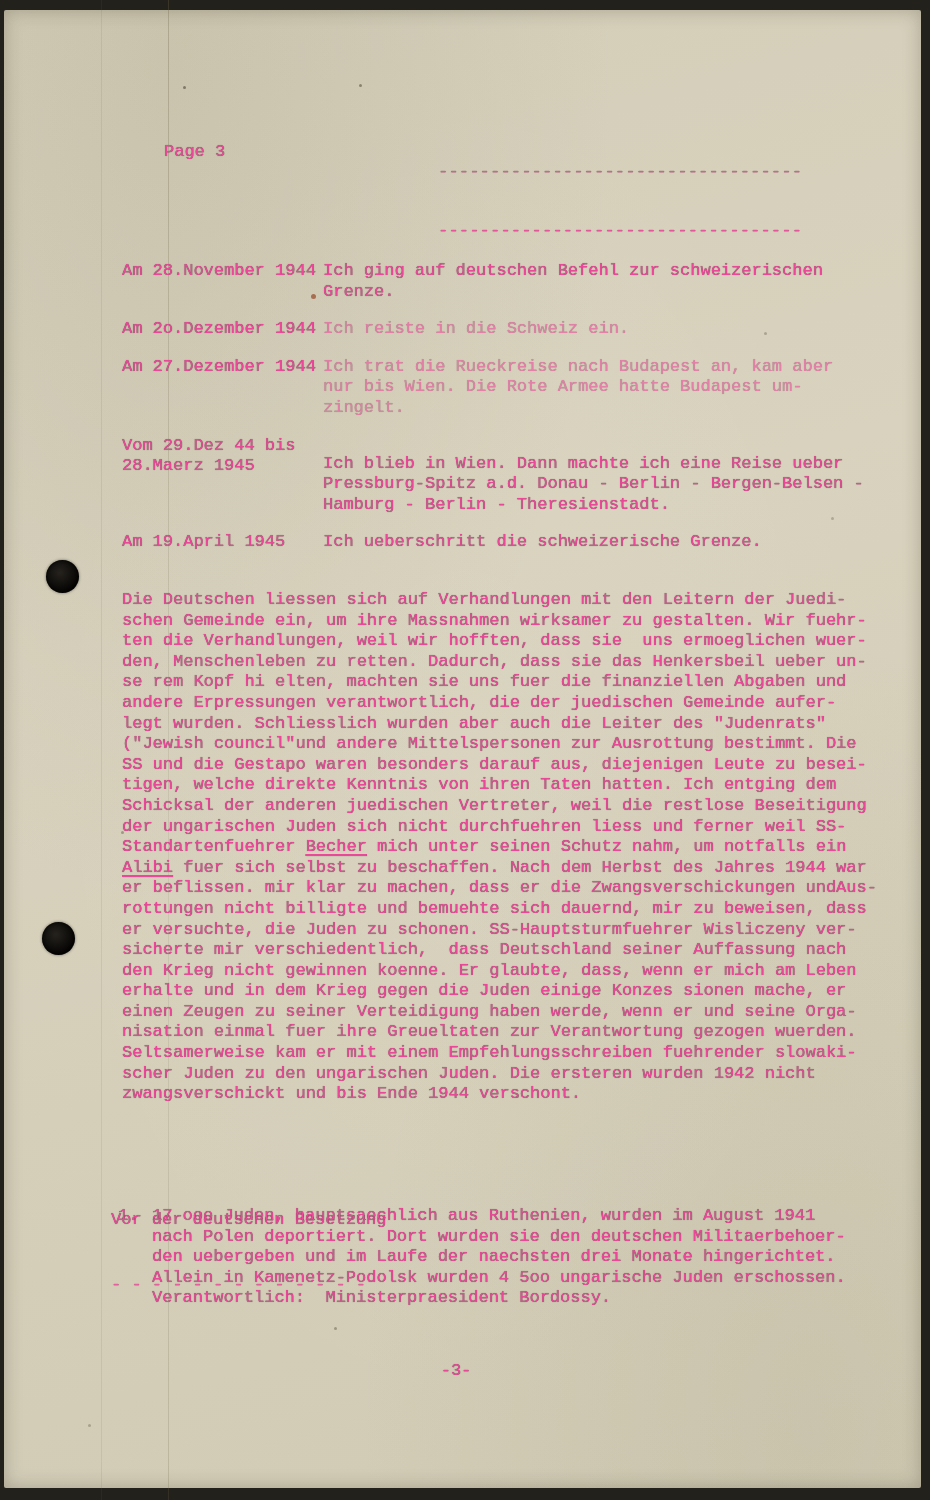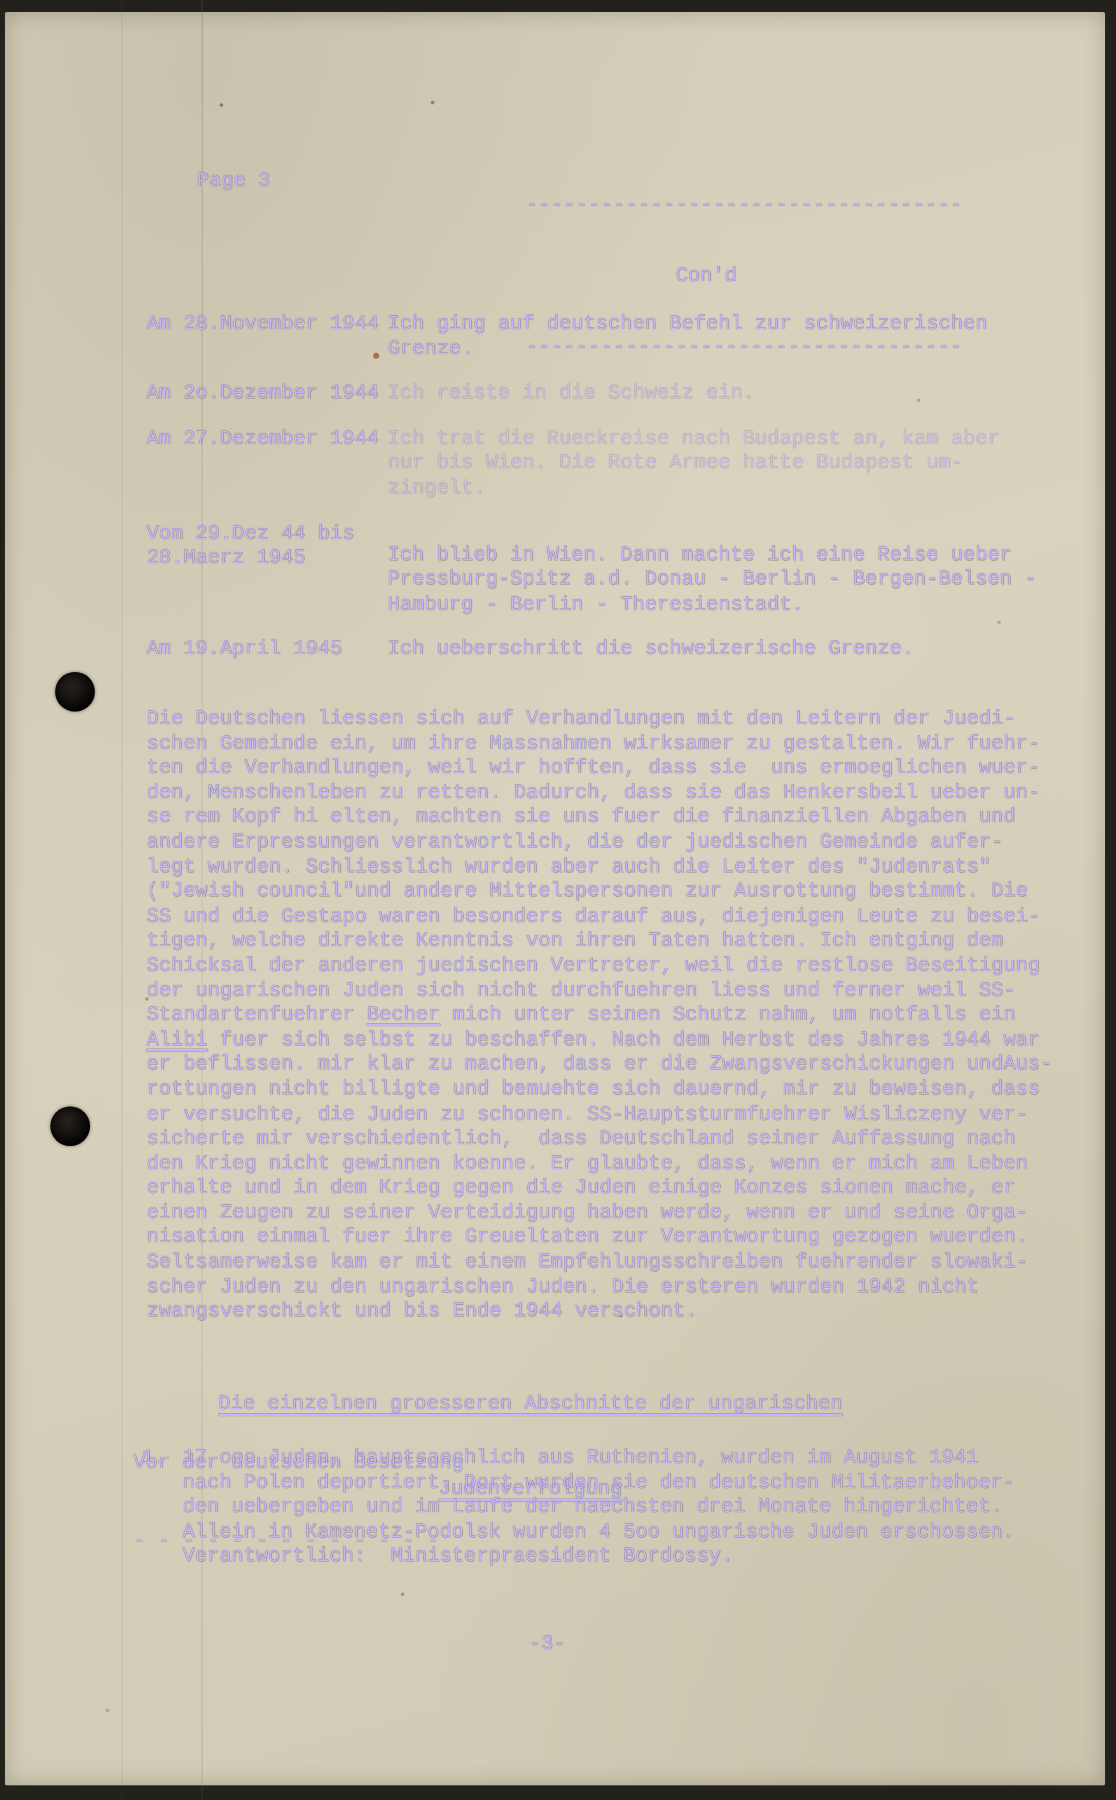--- a/index.html
+++ b/index.html
@@ -14,21 +14,21 @@
     background:
       radial-gradient(ellipse at 18% 4%, rgba(120,110,80,0.12), transparent 42%),
       radial-gradient(ellipse at 88% 96%, rgba(120,110,80,0.09), transparent 40%),
       radial-gradient(ellipse at 50% 50%, rgba(255,255,245,0.05), transparent 70%),
       linear-gradient(165deg,#d4ceb9 0%,#d8d2be 38%,#d5cfba 65%,#d1cbb5 100%);
     box-shadow:inset 0 0 18px rgba(40,35,20,0.25);
   }
   .block{
     position:absolute;white-space:pre;
     font-size:17px;line-height:20.6px;
-    color:#c4b5fd;
+    color:#ec4899;
     text-shadow:0 0 0.7px rgba(63,60,52,0.85), 0.5px 0.4px 0 rgba(63,60,52,0.18);
     font-family:Liberation Mono, monospace;
   }
   .faded{opacity:0.58;}
   .dim{opacity:0.82;}
   #page-label{left:164px;top:142px;}
   #header-block{left:438px;top:123px;line-height:19.6px;}
   #header-block .rule{letter-spacing:0.2px;opacity:0.9;}
   #header-contd{padding-left:125px;}
   #timeline{left:122px;top:261px;width:780px;}
@@ -76,32 +76,27 @@
 <div class="scan">
   <div class="paper"></div>
   <div class="crease" id="crease-soft"></div>
   <div class="crease" id="crease-main"></div>
   <div id="specks"></div>
 
   <div class="block" id="page-label">Page 3</div>
 
   <div class="block" id="header-block">
     <div class="rule">-----------------------------------</div>
-    <div id="header-contd">Con'd</div>
     <div class="rule">-----------------------------------</div>
   </div>
 
   <div class="block" id="timeline"><div class="t-row"><div class="t-date"><div>Am 28.November 1944</div></div><div class="t-text"><div>Ich ging auf deutschen Befehl zur schweizerischen</div><div>Grenze.</div></div></div><div class="t-row"><div class="t-date"><div>Am 2o.Dezember 1944</div></div><div class="t-text faded"><div>Ich reiste in die Schweiz ein.</div></div></div><div class="t-row"><div class="t-date"><div>Am 27.Dezember 1944</div></div><div class="t-text faded"><div>Ich trat die Rueckreise nach Budapest an, kam aber</div><div>nur bis Wien. Die Rote Armee hatte Budapest um-</div><div>zingelt.</div></div></div><div class="t-row offset"><div class="t-date"><div>Vom 29.Dez 44 bis</div><div>28.Maerz 1945</div></div><div class="t-text"><div>Ich blieb in Wien. Dann machte ich eine Reise ueber</div><div>Pressburg-Spitz a.d. Donau - Berlin - Bergen-Belsen -</div><div>Hamburg - Berlin - Theresienstadt.</div></div></div><div class="t-row"><div class="t-date"><div>Am 19.April 1945</div></div><div class="t-text"><div>Ich ueberschritt die schweizerische Grenze.</div></div></div></div>
 
   <div class="block" id="paragraph"><div>Die Deutschen liessen sich auf Verhandlungen mit den Leitern der Juedi-</div><div>schen Gemeinde ein, um ihre Massnahmen wirksamer zu gestalten. Wir fuehr-</div><div>ten die Verhandlungen, weil wir hofften, dass sie  uns ermoeglichen wuer-</div><div>den, Menschenleben zu retten. Dadurch, dass sie das Henkersbeil ueber un-</div><div>se rem Kopf hi elten, machten sie uns fuer die finanziellen Abgaben und</div><div>andere Erpressungen verantwortlich, die der juedischen Gemeinde aufer-</div><div>legt wurden. Schliesslich wurden aber auch die Leiter des "Judenrats"</div><div>("Jewish council"und andere Mittelspersonen zur Ausrottung bestimmt. Die</div><div>SS und die Gestapo waren besonders darauf aus, diejenigen Leute zu besei-</div><div>tigen, welche direkte Kenntnis von ihren Taten hatten. Ich entging dem</div><div>Schicksal der anderen juedischen Vertreter, weil die restlose Beseitigung</div><div>der ungarischen Juden sich nicht durchfuehren liess und ferner weil SS-</div><div>Standartenfuehrer <span class="u">Becher</span> mich unter seinen Schutz nahm, um notfalls ein</div><div><span class="u">Alibi</span> fuer sich selbst zu beschaffen. Nach dem Herbst des Jahres 1944 war</div><div>er beflissen. mir klar zu machen, dass er die Zwangsverschickungen undAus-</div><div>rottungen nicht billigte und bemuehte sich dauernd, mir zu beweisen, dass</div><div>er versuchte, die Juden zu schonen. SS-Hauptsturmfuehrer Wisliczeny ver-</div><div>sicherte mir verschiedentlich,  dass Deutschland seiner Auffassung nach</div><div>den Krieg nicht gewinnen koenne. Er glaubte, dass, wenn er mich am Leben</div><div>erhalte und in dem Krieg gegen die Juden einige Konzes sionen mache, er</div><div>einen Zeugen zu seiner Verteidigung haben werde, wenn er und seine Orga-</div><div>nisation einmal fuer ihre Greueltaten zur Verantwortung gezogen wuerden.</div><div>Seltsamerweise kam er mit einem Empfehlungsschreiben fuehrender slowaki-</div><div>scher Juden zu den ungarischen Juden. Die ersteren wurden 1942 nicht</div><div>zwangsverschickt und bis Ende 1944 verschont.</div></div>
 
-  <div class="block" id="section-heading">
-    <div><span class="u-line">Die einzelnen groesseren Abschnitte der ungarischen</span></div>
-    <div><span class="u-line">Judenverfolgung</span></div>
-  </div>
 
   <div class="block" id="subsection">
     <div>Vor der deutschen Besetzung</div>
     <div class="dim">- - - - - - - - - - - - -</div>
   </div>
 
   <div class="block" id="numbered-list"><div class="li"><div class="li-num">1.</div><div class="li-lines"><div>17 ooo Juden, hauptsaechlich aus Ruthenien, wurden im August 1941</div><div>nach Polen deportiert. Dort wurden sie den deutschen Militaerbehoer-</div><div>den uebergeben und im Laufe der naechsten drei Monate hingerichtet.</div><div>Allein in Kamenetz-Podolsk wurden 4 5oo ungarische Juden erschossen.</div><div>Verantwortlich:  Ministerpraesident Bordossy.</div></div></div></div>
 
   <div class="block" id="footer">-3-</div>
 

